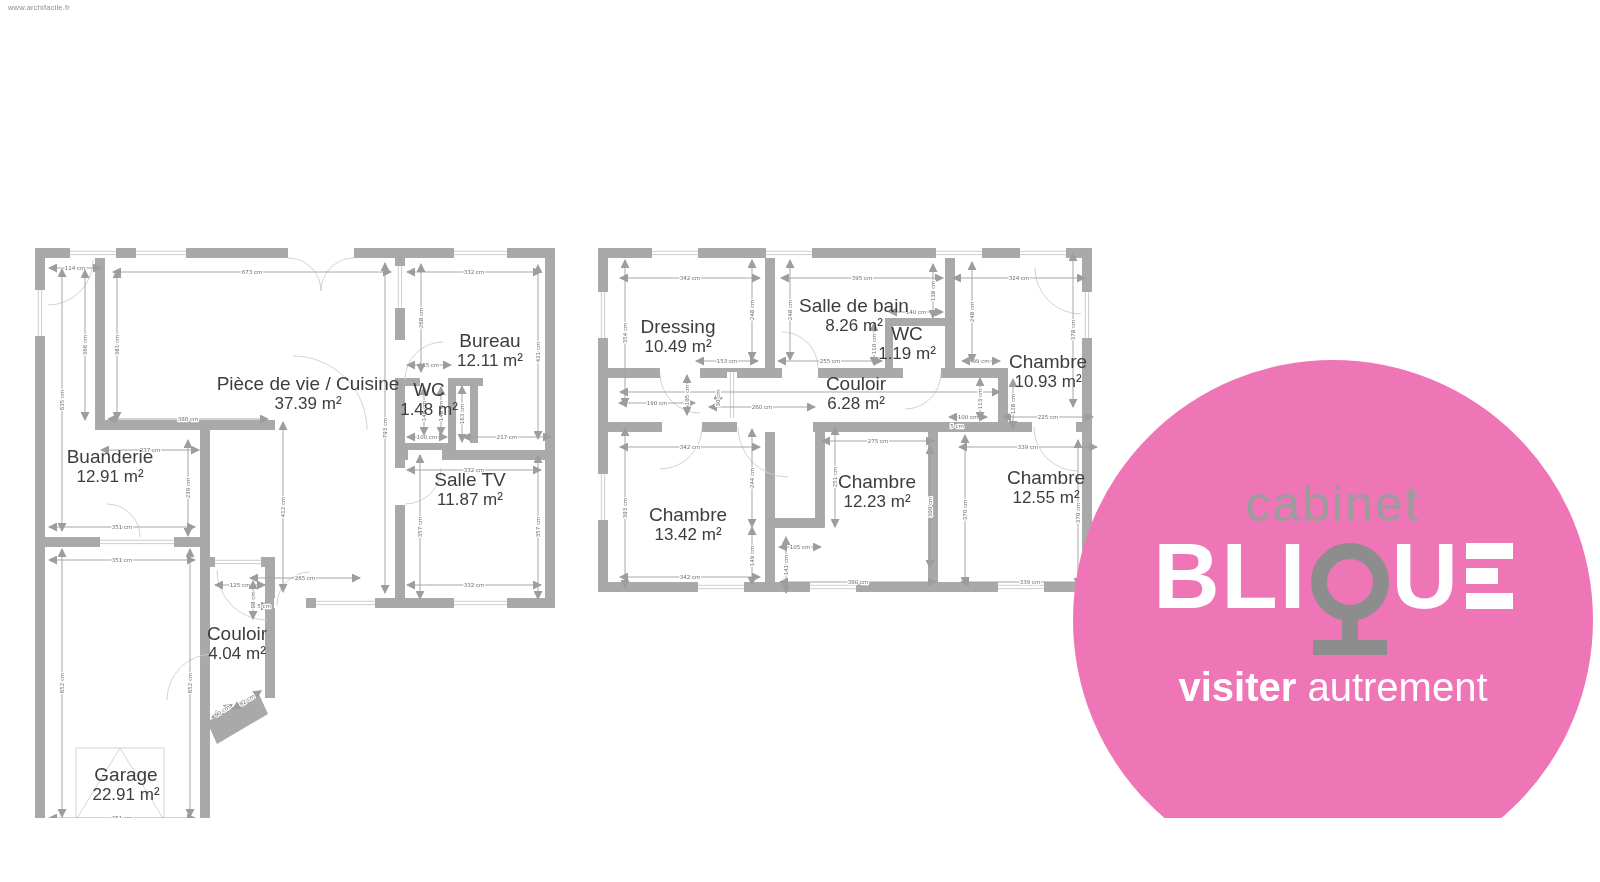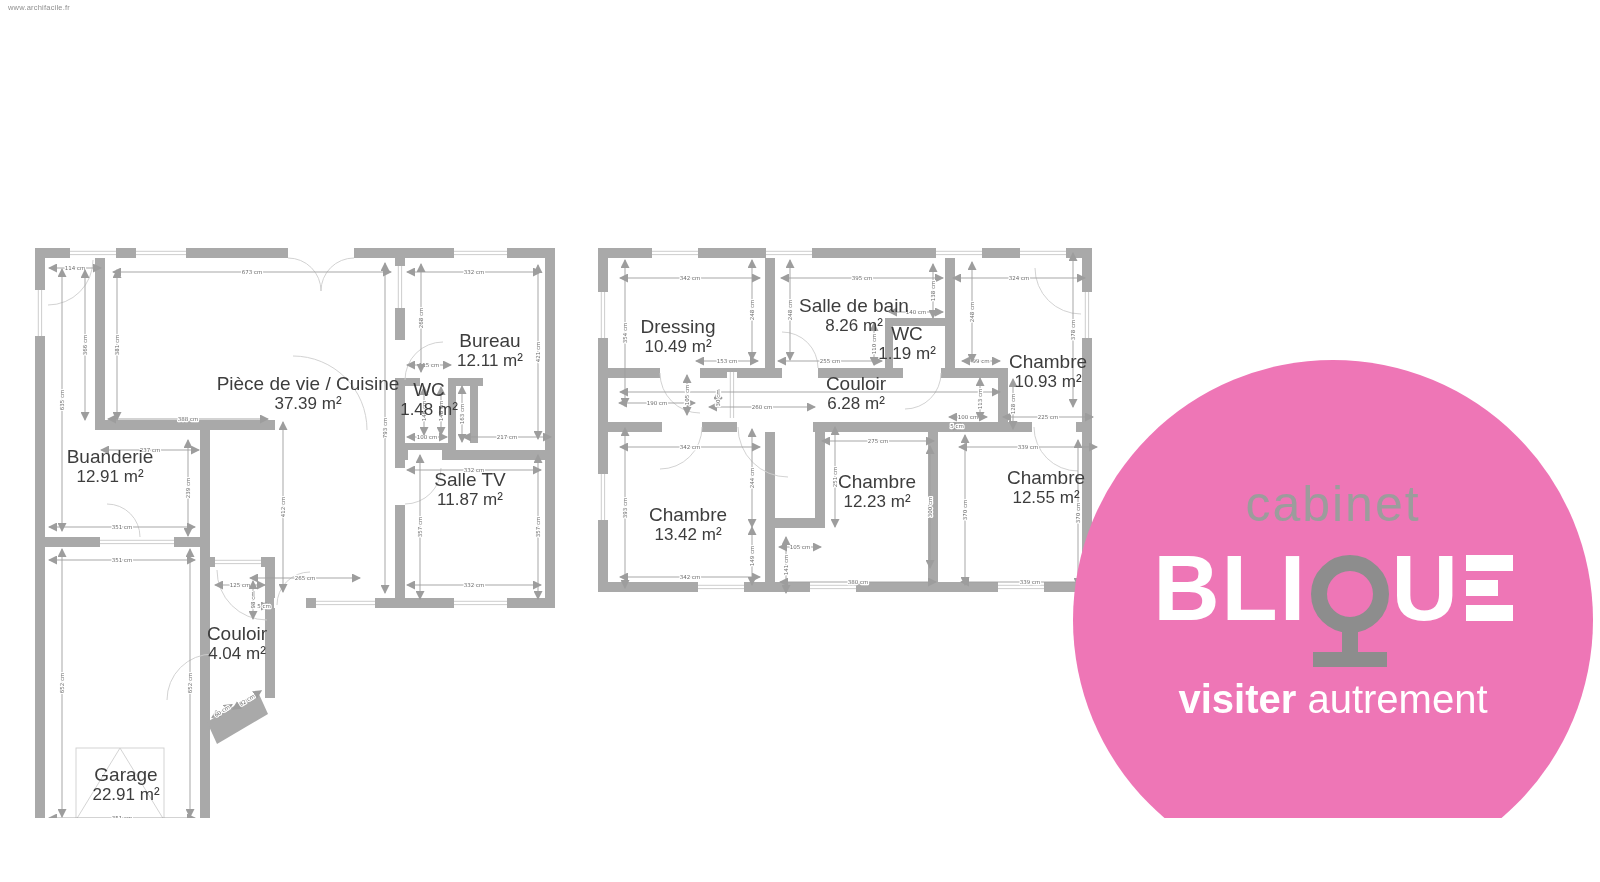--- a/index.html
+++ b/index.html
@@ -7,21 +7,21 @@
          font-family:"Liberation Sans",sans-serif;}
   .watermark{position:absolute;left:8px;top:3px;font-size:7.5px;color:#8f8f8f;letter-spacing:.2px;}
   #plansvg{position:absolute;left:0;top:0;}
   .dim{font:5.5px "DejaVu Sans",sans-serif;fill:#6b6b6b;text-anchor:middle;dominant-baseline:central;
        paint-order:stroke;stroke:#ffffff;stroke-width:2.4px;stroke-linejoin:round;}
   .room{font:19px "Liberation Sans",sans-serif;fill:#3d3d3d;text-anchor:middle;}
   .area{font:17px "Liberation Sans",sans-serif;fill:#3d3d3d;text-anchor:middle;}
   .badge{position:absolute;left:1073px;top:360px;width:520px;height:520px;border-radius:50%;
          background:#ee76b6;box-sizing:border-box;padding-top:122px;
          display:flex;flex-direction:column;align-items:center;}
-  .cab{font-size:50px;line-height:44px;color:#9c9c9c;letter-spacing:2px;font-weight:normal;margin-bottom:16px;}
+  .cab{font-size:50px;line-height:44px;color:#9c9c9c;letter-spacing:2px;font-weight:normal;margin-bottom:4px;}
   .brand{display:flex;align-items:flex-start;justify-content:center;height:118px;}
   .brand .ltr{font-size:92px;line-height:92px;font-weight:bold;color:#ffffff;letter-spacing:2px;}
   .qgl{margin:12px 2px 0 4px;display:block;}
   .egl{display:inline-flex;flex-direction:column;width:47px;margin-top:13px;margin-left:6px;}
   .egl i{display:block;height:16px;background:#ffffff;margin-bottom:9px;}
   .egl .b1,.egl .b3{width:47px;}
   .egl .b2{width:32px;}
   .egl .b3{margin-bottom:0;}
   .tag{margin-top:17px;font-size:40px;color:#ffffff;white-space:nowrap;}
   .tag .tb{font-weight:bold;}

